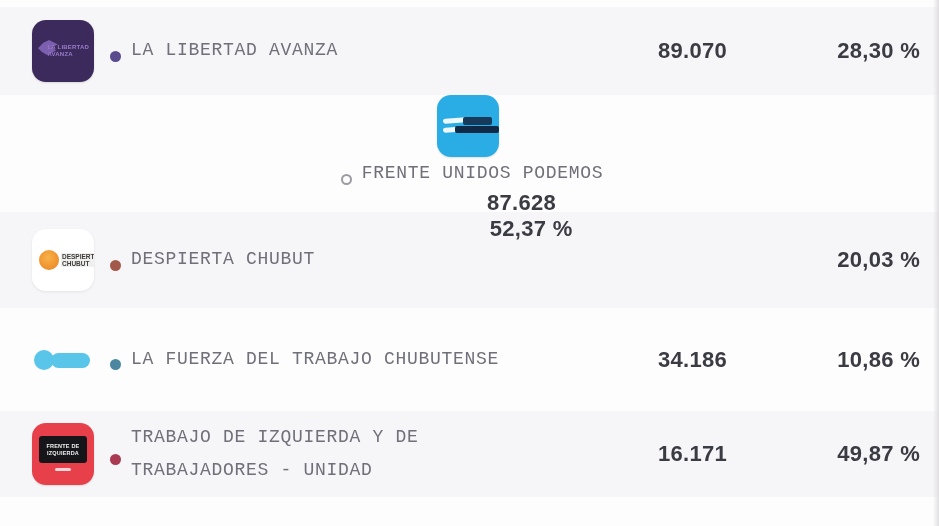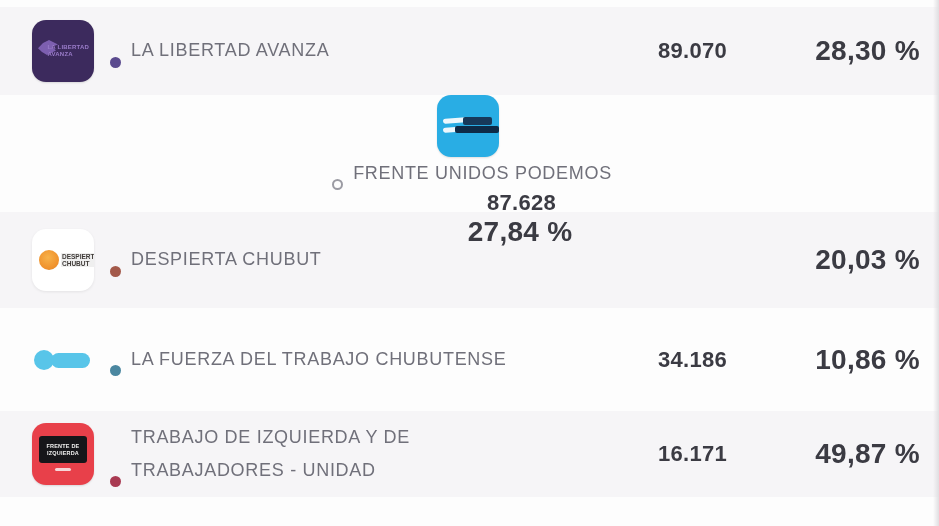--- a/index.html
+++ b/index.html
@@ -51,30 +51,30 @@
   .lftc-bar{position:absolute;left:19px;top:24px;width:39px;height:15px;border-radius:8px;filter:blur(.4px);}
 
   
   .logo--fit{background:#e8404a;}
   .fit-box{position:absolute;left:7px;top:13px;width:48px;height:27px;background:#16161a;border-radius:3px;
     display:flex;flex-direction:column;align-items:center;justify-content:center;}
   .fit-text{color:#f2f2f2;font-size:5.5px;font-weight:700;line-height:6.5px;text-align:center;letter-spacing:.2px;}
   .fit-text span{display:block;}
   .fit-dash{position:absolute;left:23px;top:45px;width:16px;height:3px;background:#f6d6d8;border-radius:2px;}
 
-  .name-cell{flex:1;display:flex;align-items:flex-end;min-width:0;padding-right:8px;}
+  .name-cell{flex:1;display:flex;align-items:center;min-width:0;padding-right:8px;font-family:Liberation Mono, monospace;}
   .bullet{width:11px;height:11px;border-radius:50%;flex:none;margin-top:11px;margin-right:10px;background:#888;}
   .bullet.is-hollow{width:7px;height:7px;background:transparent !important;border:2px solid #9b9ba3;margin-top:12px;}
   .party-name{
     font-size:18px;color:#70707a;letter-spacing:.7px;line-height:1.85;
     white-space:pre-line;font-weight:400;
   }
 
   .votes-cell{width:160px;flex:none;text-align:right;font-size:22px;font-weight:700;color:#3b3b43;letter-spacing:.3px;}
-  .pct-cell{width:193px;flex:none;text-align:right;font-size:28px;font-weight:700;color:#3b3b43;letter-spacing:.3px;}
+  .pct-cell{width:193px;flex:none;text-align:right;font-size:22px;font-weight:700;color:#3b3b43;letter-spacing:.3px;}
 
   .page-edge{position:absolute;top:0;right:0;width:6px;height:526px;
     background:linear-gradient(to left,#e0dee1,rgba(255,255,255,0));pointer-events:none;}
 </style>
 </head>
 <body>
 
 <div class="results">
   <div class="row">
     <div class="logo-cell">
@@ -109,21 +109,21 @@
       </div>
 
     </div>
 
     <div class="name-cell">
       <span class="bullet is-hollow" style="border-color: rgb(155, 155, 163);"></span>
       <span class="party-name">FRENTE UNIDOS PODEMOS</span>
     </div>
 
     <div class="votes-cell">87.628</div>
-    <div class="pct-cell">27,84 %</div>
+    <div class="pct-cell">52,37 %</div>
   </div>
 
   <div class="row">
     <div class="logo-cell">
 
       <div class="logo logo--dc">
         <span class="dc-sun"></span>
         <span class="dc-text">
           <span>DESPIERTA</span>
           <span>CHUBUT</span>

